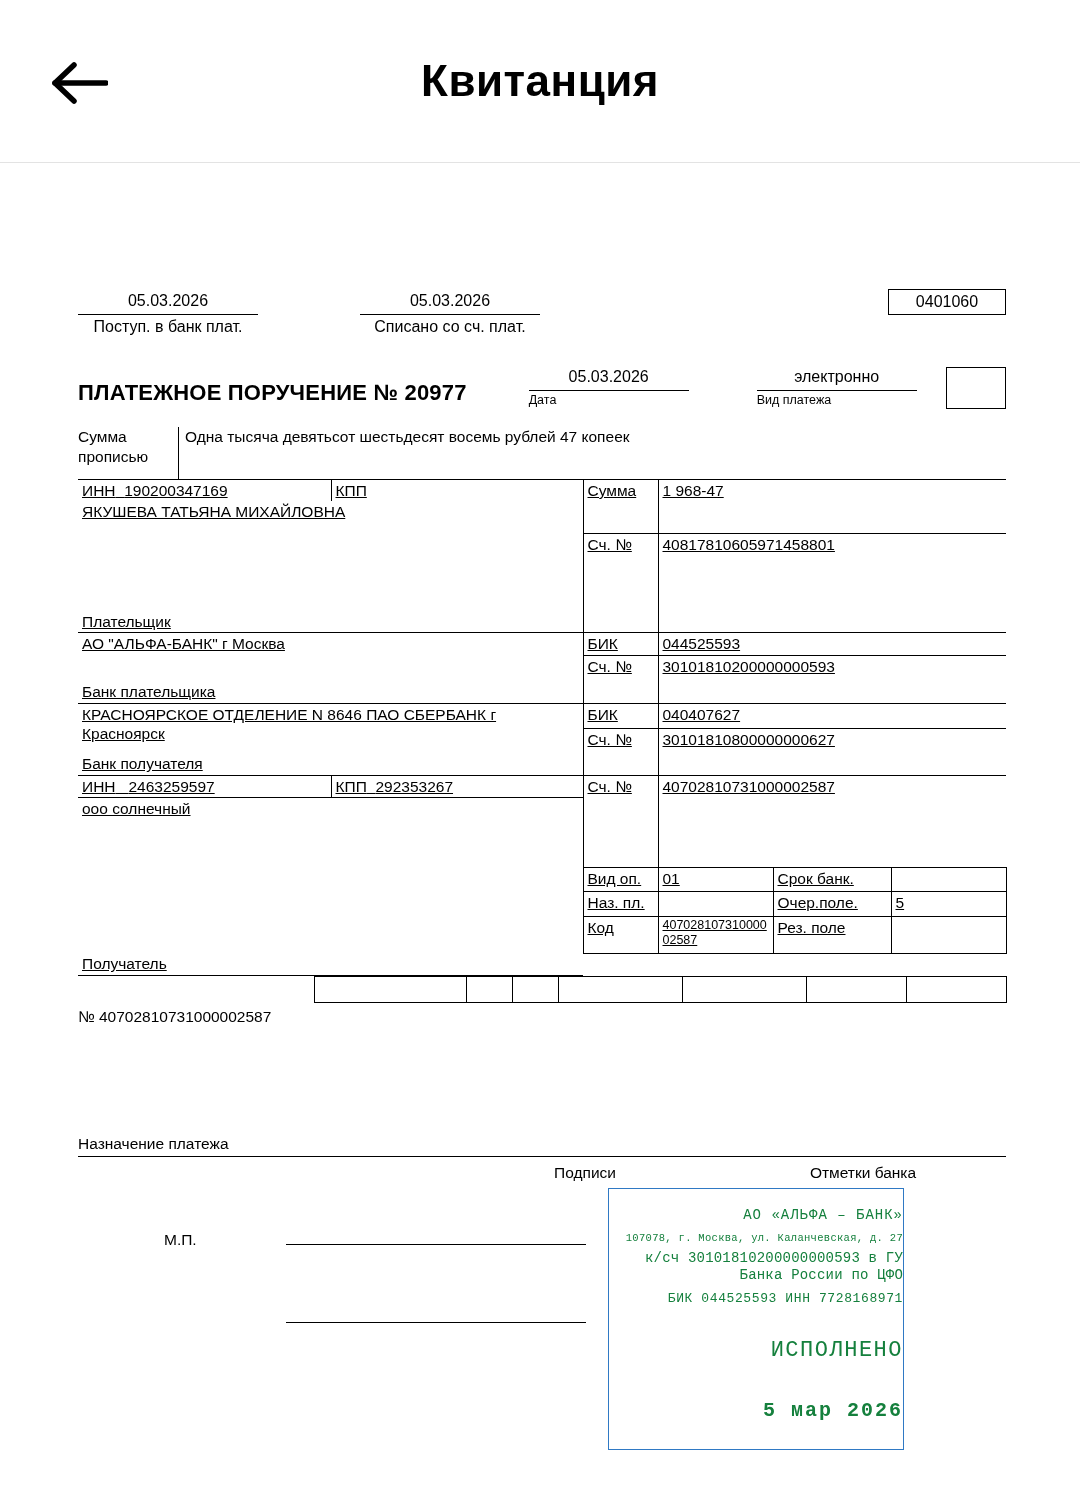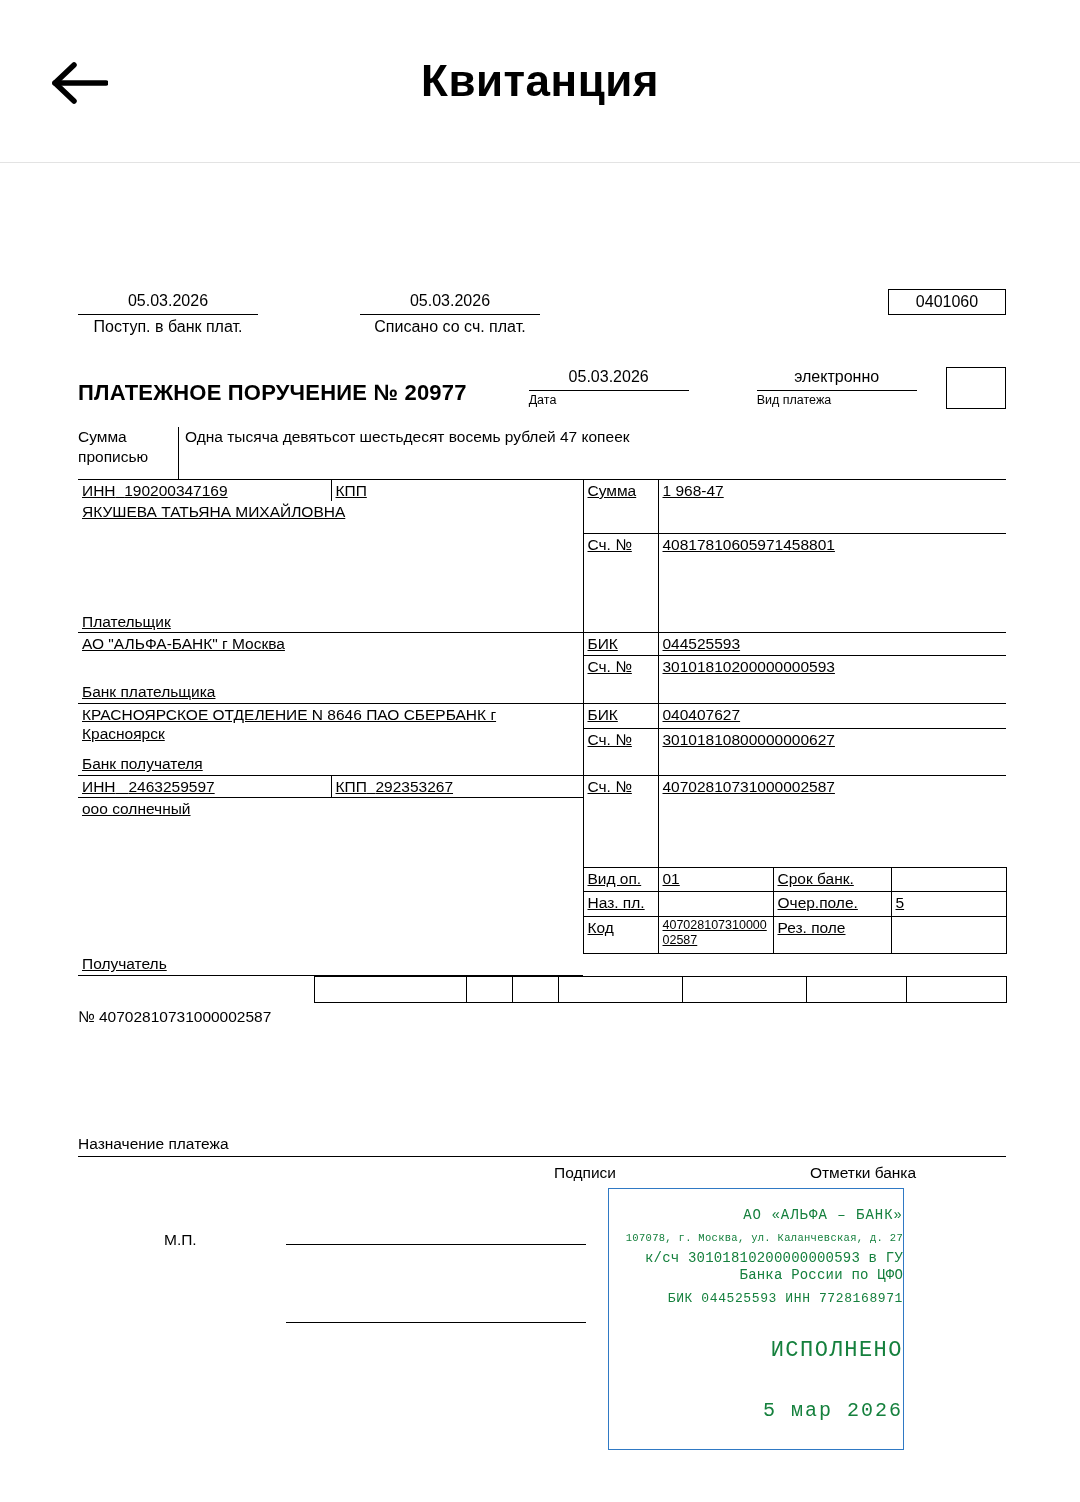--- a/index.html
+++ b/index.html
@@ -152,21 +152,21 @@
     border: 1.5px solid #2f79c4;
     color: #15803d;
     text-align: right;
     font-family: "Liberation Mono", monospace;
   }
   .bs-name { font-size: 14px; letter-spacing: 1px; margin-top: 18px; }
   .bs-addr { font-size: 10.5px; margin-top: 8px; letter-spacing: 0.3px; }
   .bs-ks { font-size: 14px; margin-top: 4px; letter-spacing: 0.2px; }
   .bs-bik { font-size: 13px; margin-top: 6px; letter-spacing: 0.6px; }
   .bs-status { font-size: 22px; margin-top: 30px; letter-spacing: 1.5px; }
-  .bs-date { font-size: 20px; font-weight: normal; margin-top: 34px; letter-spacing: 2px; }
+  .bs-date { font-size: 20px; font-weight: bold; margin-top: 34px; letter-spacing: 2px; }
 </style>
 </head>
 <body>
 
 <div class="page">
 
   <div class="appbar">
     <div class="back-btn">
       <span>
         <svg width="58" height="44" viewBox="0 0 58 44" aria-hidden="true">

